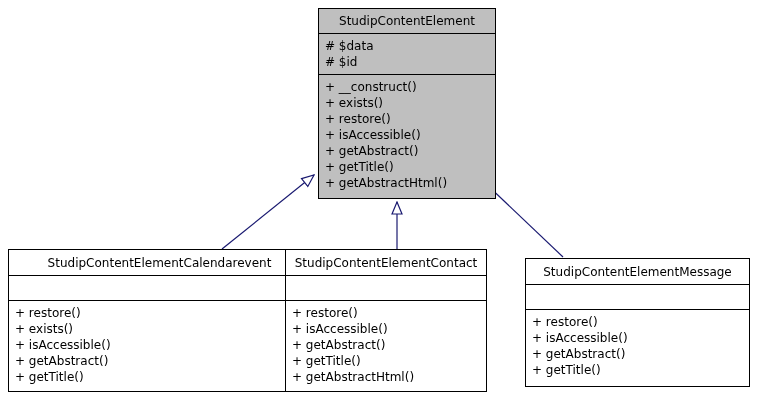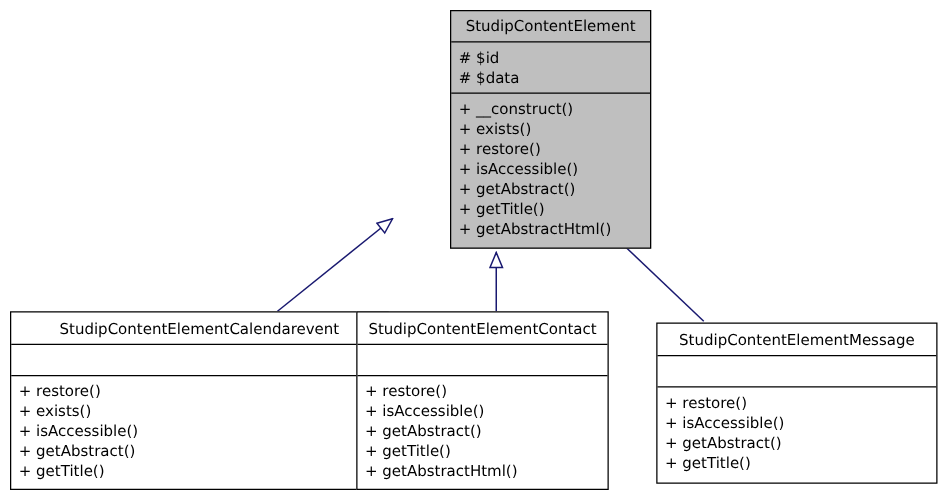--- a/index.html
+++ b/index.html
@@ -51,21 +51,21 @@
   .uml-methods {
     box-sizing: border-box;
     flex: 1;
     padding: 4px 18px 0 6px;
   }
   .member {
     line-height: 16px;
     white-space: nowrap;
   }
   
-  #box-parent        { left: 318px; top: 8px;   width: 161px; height: 191px; margin-left: 42px; }
+  #box-parent        { left: 318px; top: 8px;   width: 178px; height: 191px; }
   #box-parent .uml-title   { height: 25px; }
   #box-parent .uml-attrs   { height: 41px; }
   #box-calendarevent { left: 8px;   top: 249px; width: 303px; height: 143px; }
   #box-contact       { left: 285px; top: 249px; width: 202px; height: 143px; }
   #box-message       { left: 525px; top: 258px; width: 225px; height: 129px; }
   .child-node .uml-title   { height: 26px; }
   .child-node .uml-attrs   { height: 25px; }
 </style>
 </head>
 <body>
@@ -85,22 +85,22 @@
       <line x1="397" y1="249" x2="397" y2="202" stroke="#191970" stroke-width="1.2" marker-end="url(#hollow-arrow)"></line>
     </g>
     <g>
       <line x1="563" y1="257" x2="483" y2="181" stroke="#191970" stroke-width="1.2" marker-end="url(#hollow-arrow)"></line>
     </g>
   </svg>
 
   <div class="uml-class parent-node" id="box-parent">
     <div class="uml-title">StudipContentElement</div>
     <div class="uml-attrs">
+      <div class="member"># $data</div>
       <div class="member"># $id</div>
-      <div class="member"># $data</div>
     </div>
     <div class="uml-methods">
       <div class="member">+ __construct()</div>
       <div class="member">+ exists()</div>
       <div class="member">+ restore()</div>
       <div class="member">+ isAccessible()</div>
       <div class="member">+ getAbstract()</div>
       <div class="member">+ getTitle()</div>
       <div class="member">+ getAbstractHtml()</div>
     </div>

